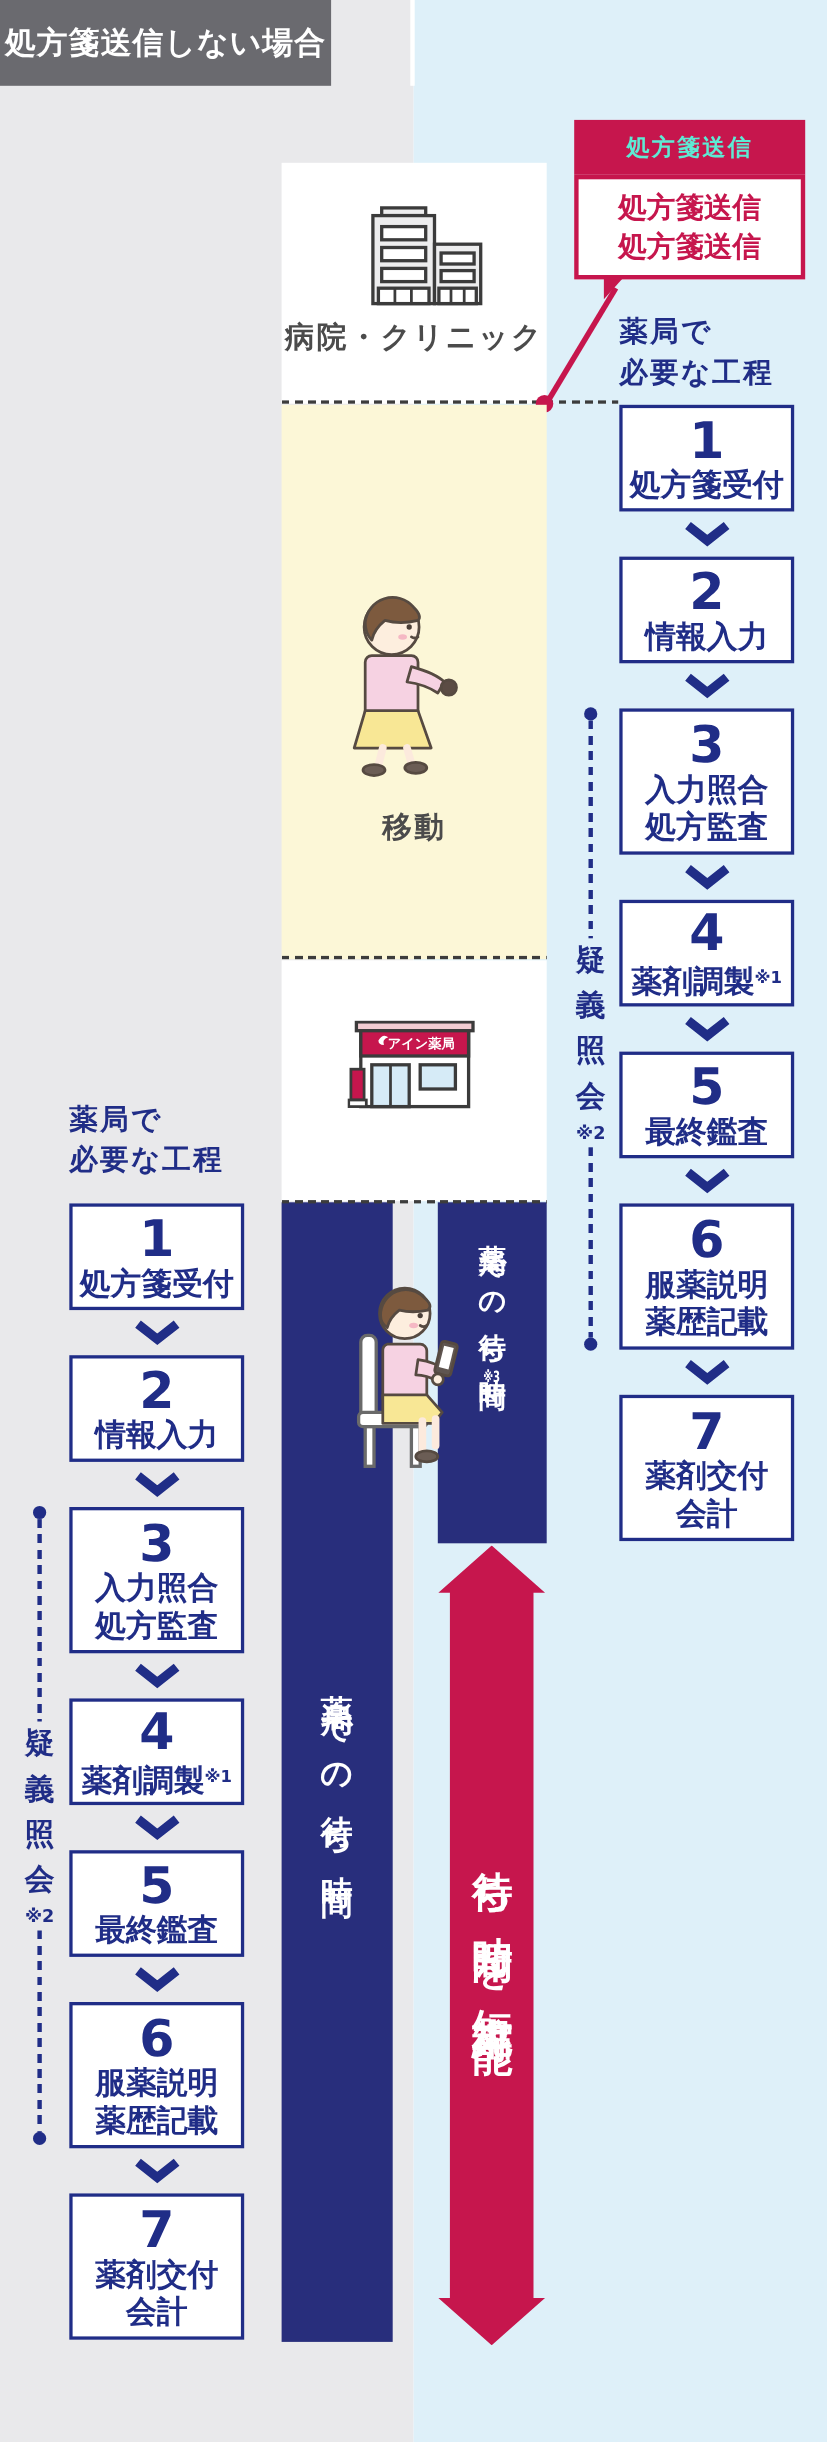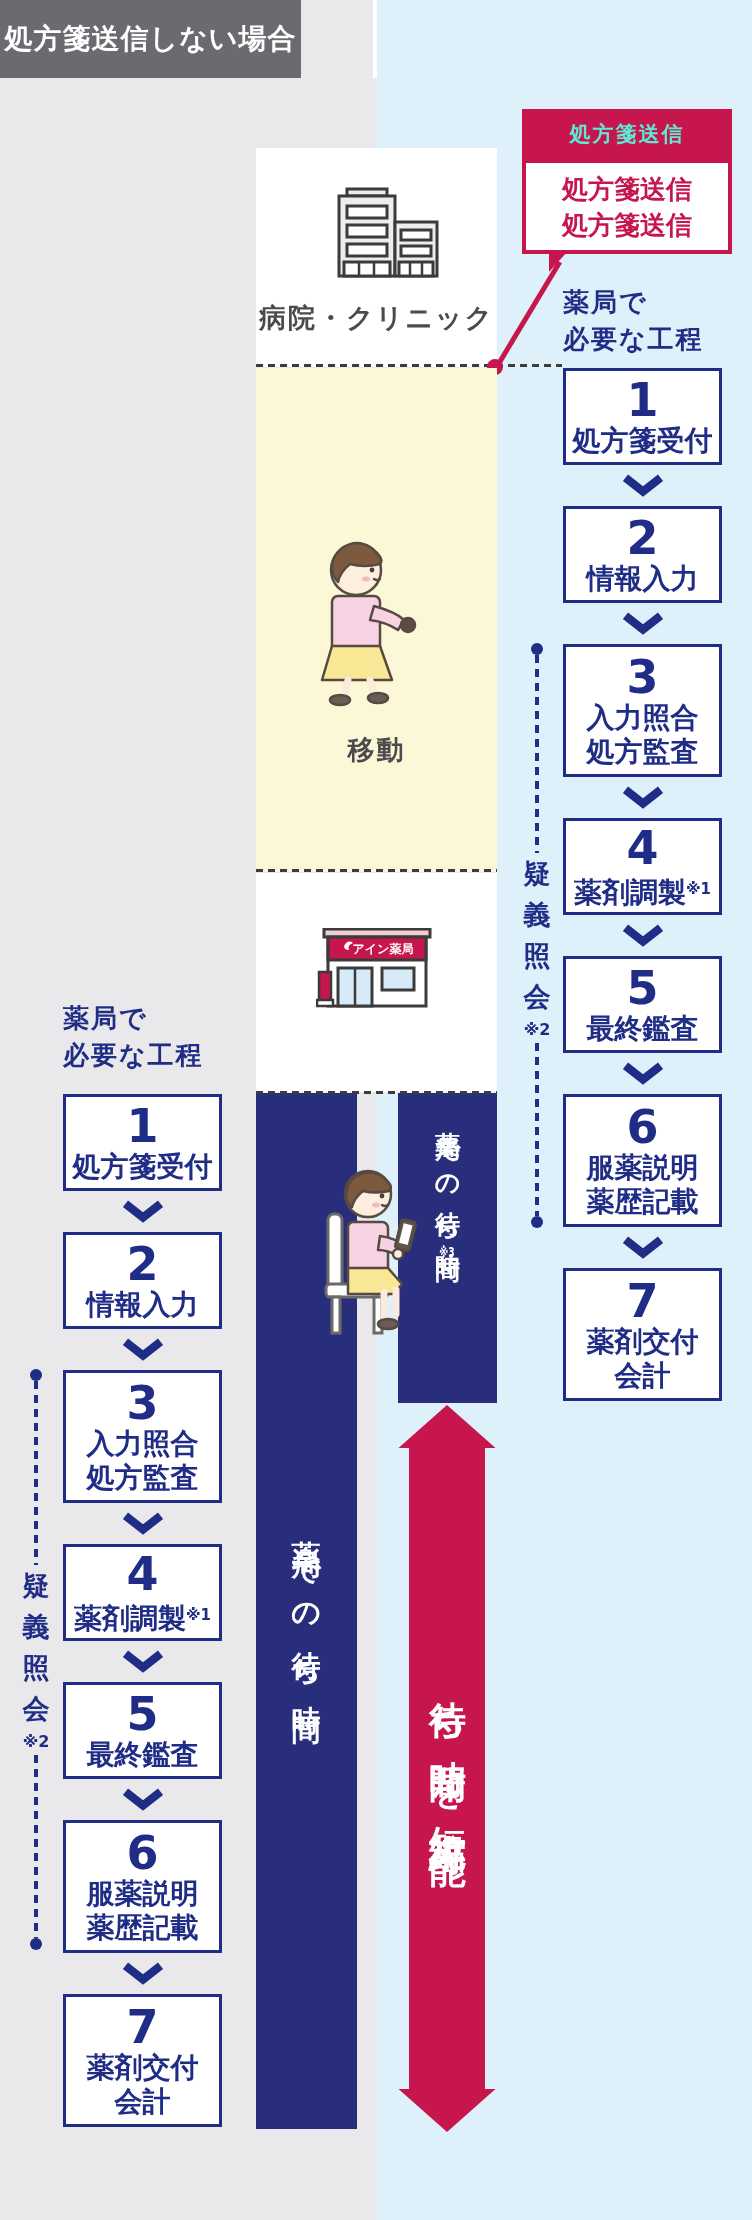--- a/index.html
+++ b/index.html
@@ -13,21 +13,21 @@
   .hdr{top:0;height:78px;display:flex;align-items:center;justify-content:center;
     color:#fff;font-size:28px;letter-spacing:1px;}
   .hdr-left{left:0;width:301px;background:var(--gray_header,#6a6a6f);font-family:Liberation Mono, monospace;}
   .hdr-right{left:377px;width:375px;background:var(--navy_header,#2c3184);}
   .hdr-gap{left:373px;top:0;width:4px;height:78px;background:#fff;}
   
   .card{left:256px;width:241px;background:#fff;}
   .card-hospital{top:148px;height:219px;}
   .card-pharmacy{top:873px;height:219px;}
   .loc-label{left:0;right:0;text-align:center;color:var(--label_gray,#4b4b4b);
-    font-size:27px;letter-spacing:2px;margin-top:12px;}
+    font-size:27px;letter-spacing:2px;}
   .yellow-zone{left:256px;top:368px;width:241px;height:504px;background:var(--yellow,#fcf7d7);}
   
   .hdash{height:3px;background:repeating-linear-gradient(to right,#3c3c3c 0 7px,transparent 7px 12px);}
   
   .red-dot{left:487px;top:359px;width:16px;height:16px;border-radius:50%;background:var(--crimson,#c6164d);}
   .red-line{left:495px;top:364px;width:124px;height:5px;background:var(--crimson,#c6164d);
     transform-origin:2px 50%;transform:rotate(-59deg);}
   
   .badge-title{left:522px;top:109px;width:210px;height:50px;background:var(--crimson,#c6164d);
     color:#5eead4;font-size:21px;letter-spacing:2px;display:flex;align-items:center;justify-content:center;}
@@ -136,21 +136,21 @@
         <path d="M78 148 l4 14" stroke-width="7" stroke="#fceadd" fill="none"></path>
         <ellipse cx="48" cy="168" rx="10" ry="5" fill="#6b5d55"></ellipse>
         <ellipse cx="86" cy="166" rx="10" ry="5" fill="#6b5d55"></ellipse>
         <circle cx="64" cy="38" r="25" fill="#fdeede"></circle>
         <path d="M40 34 a25 25 0 0 1 44 -14 q8 8 4 12 q-16 4 -30 0 q-10 8 -12 18 q-6 -6 -6 -16 Z" fill="#7d5a3e"></path>
         <circle cx="80" cy="38" r="2.4" fill="#4a3f38" stroke="none"></circle>
         <ellipse cx="74" cy="47" rx="4" ry="2.5" fill="#f5b8c4" stroke="none"></ellipse>
         <path d="M82 47 q3 2 6 0" fill="none"></path>
       </g>
     </svg>
-    <div class="abs loc-label" style="top:352px;">移動</div>
+    <div class="abs loc-label" style="top:366px;">移動</div>
   </div>
   <div class="abs hdash" style="left:256px;top:869px;width:241px;"></div>
 
   <div class="abs card card-pharmacy">
     <svg class="abs illus" style="left:60px;top:55px;" width="122" height="82" viewBox="0 0 122 82">
       <g stroke="#3b3b3b" stroke-width="3">
         <rect x="12" y="8" width="98" height="70" fill="#fff"></rect>
         <rect x="8" y="1" width="106" height="8" fill="#f2ccd2"></rect>
         <rect x="12" y="9" width="98" height="23" fill="#c6164d"></rect>
         <rect x="22" y="40" width="34" height="38" fill="#d6ebf7"></rect>

